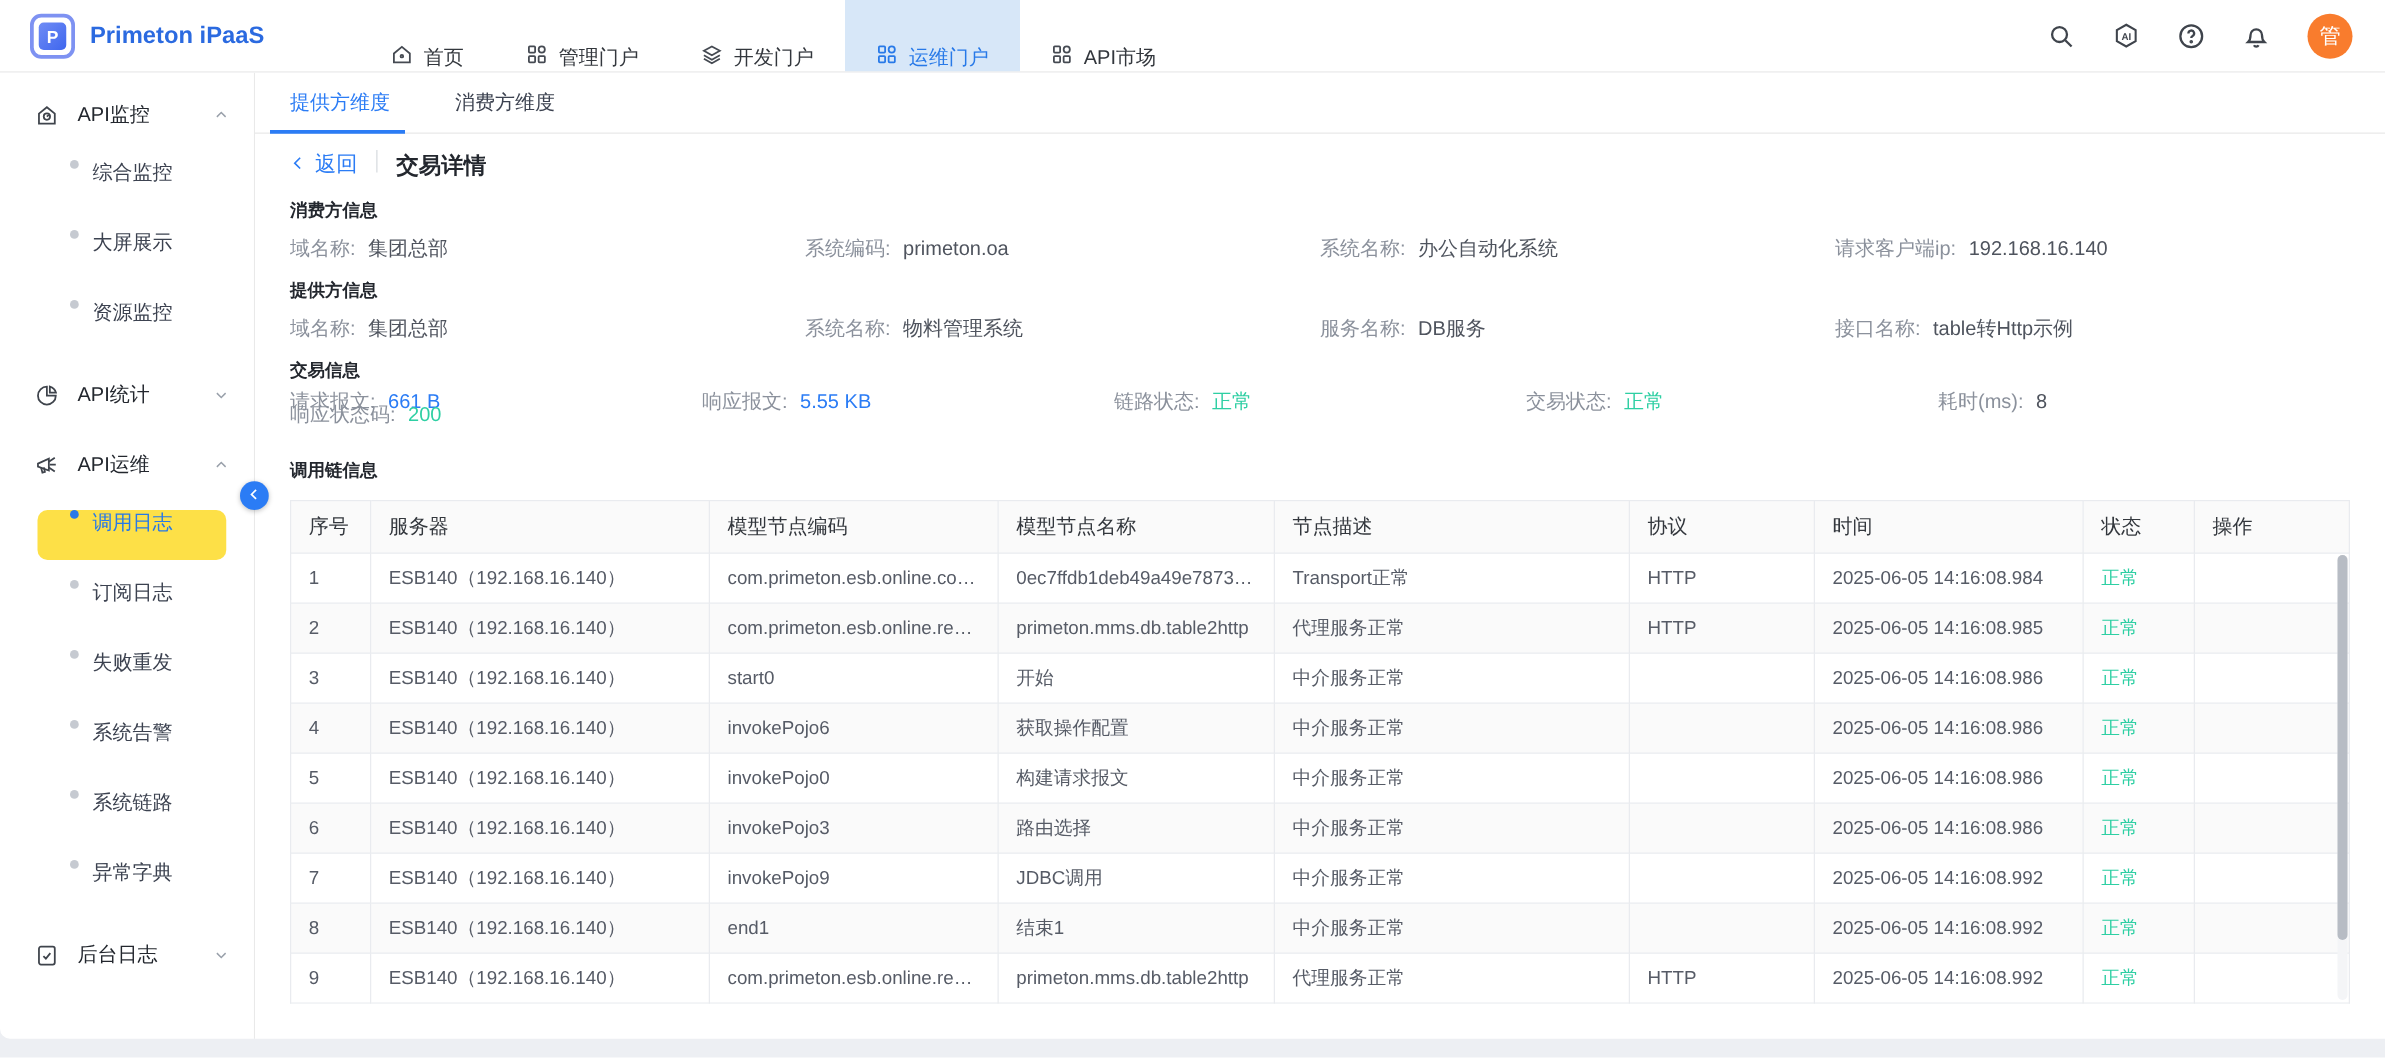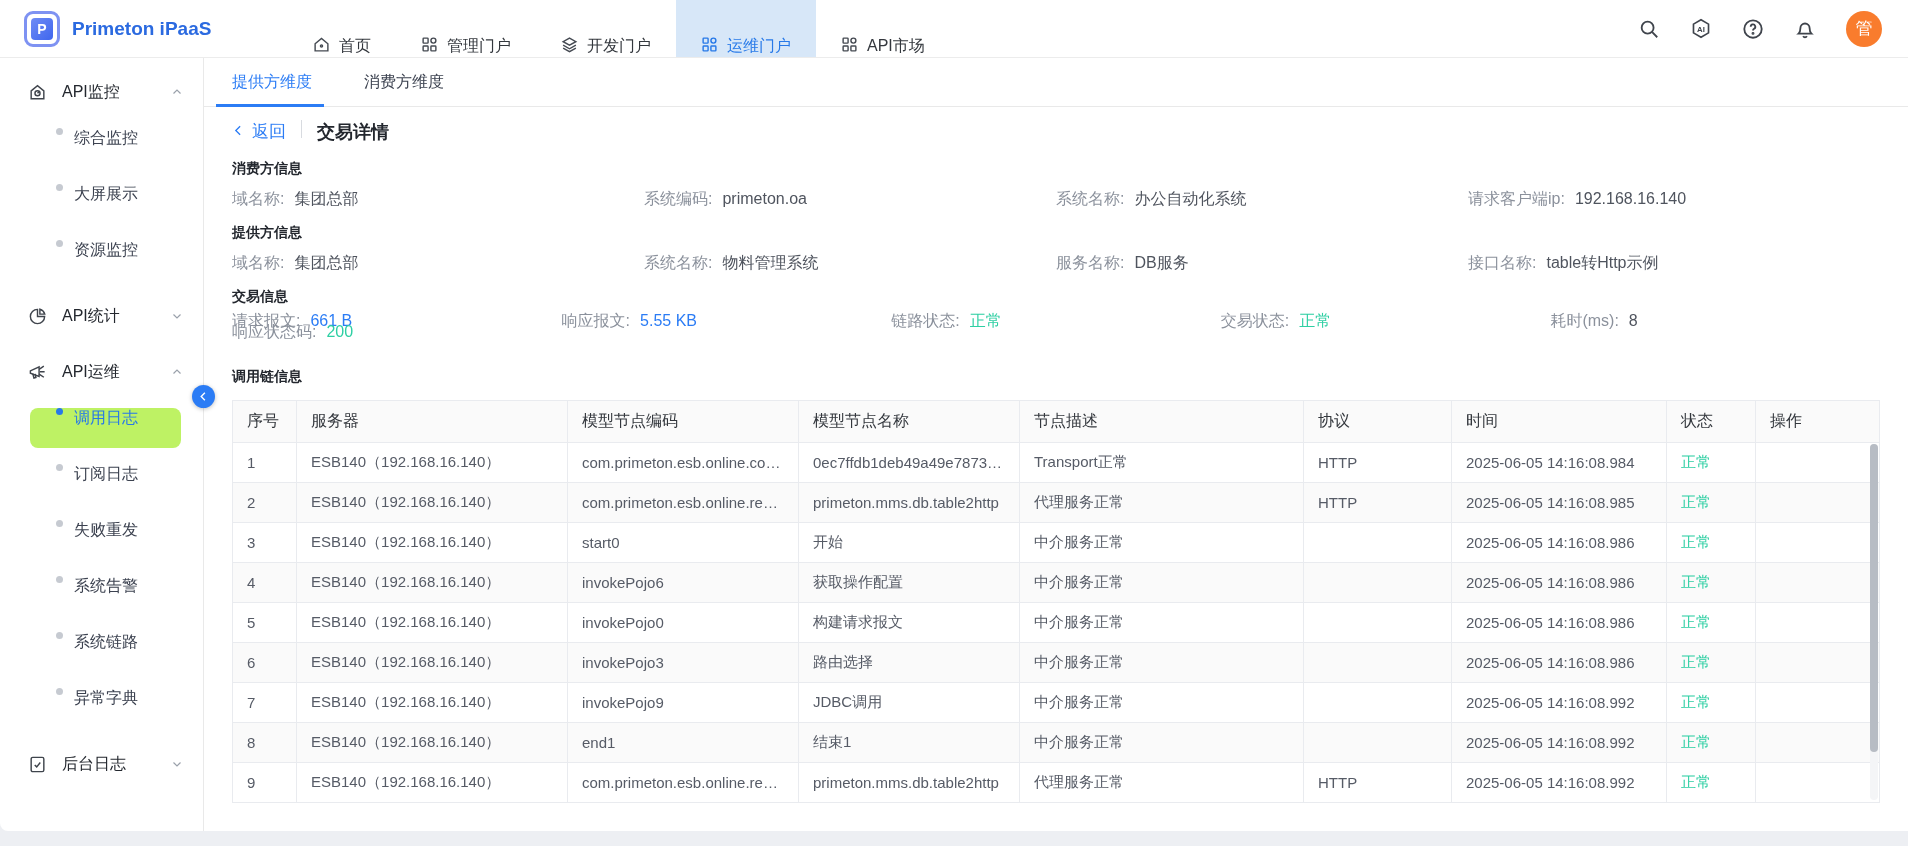--- a/index.html
+++ b/index.html
@@ -27,21 +27,21 @@
 
   
   .sidebar { width: 204px; background: #fff; border-right: 1px solid #e9e9e9; padding-top: 14px; flex: none; border-bottom-left-radius: 8px; }
   .group-header { height: 40px; margin-bottom: 16px; display: flex; align-items: center; padding: 0 20px 0 28px; font-size: 16px; color: #23272e; cursor: pointer; }
   .group-header .g-icon { width: 20px; display: flex; margin-right: 14px; }
   .group-header svg { stroke: #3f444c; }
   .chev { margin-left: auto; display: flex; }
   .chev svg { stroke: #9aa1ab; }
   .sub-item { height: 40px; margin: 0 22px 16px 30px; padding: 0 0 0 26px; display: flex; align-items: flex-start; gap: 11px; font-size: 16px; color: #3c4250; border-radius: 8px; cursor: pointer; }
   .bullet { width: 7px; height: 7px; border-radius: 50%; background: #c6cad1; flex: none; }
-  .sub-item.active { background: #bef264; color: #2779e8; }
+  .sub-item.active { background: #fde047; color: #2779e8; }
   .sub-item.active .bullet { background: #2779e8; }
 
   .collapse-btn { position: absolute; left: 192px; top: 327px; width: 23px; height: 23px; border-radius: 50%; background: #2b7cf5; color: #fff; display: flex; align-items: center; justify-content: center; box-shadow: 0 1px 4px rgba(0,0,0,.25); cursor: pointer; z-index: 6; }
   .collapse-btn svg { stroke: #fff; }
 
   
   .main { flex: 1; background: #fff; display: flex; flex-direction: column; overflow: hidden; }
   .tabbar { height: 49px; border-bottom: 1px solid #e9e9e9; display: flex; align-items: stretch; padding-left: 28px; gap: 52px; flex: none; }
   .tab { display: flex; align-items: center; font-size: 16px; color: #3c4250; position: relative; cursor: pointer; }
   .tab.active { color: #2b7cf5; }

